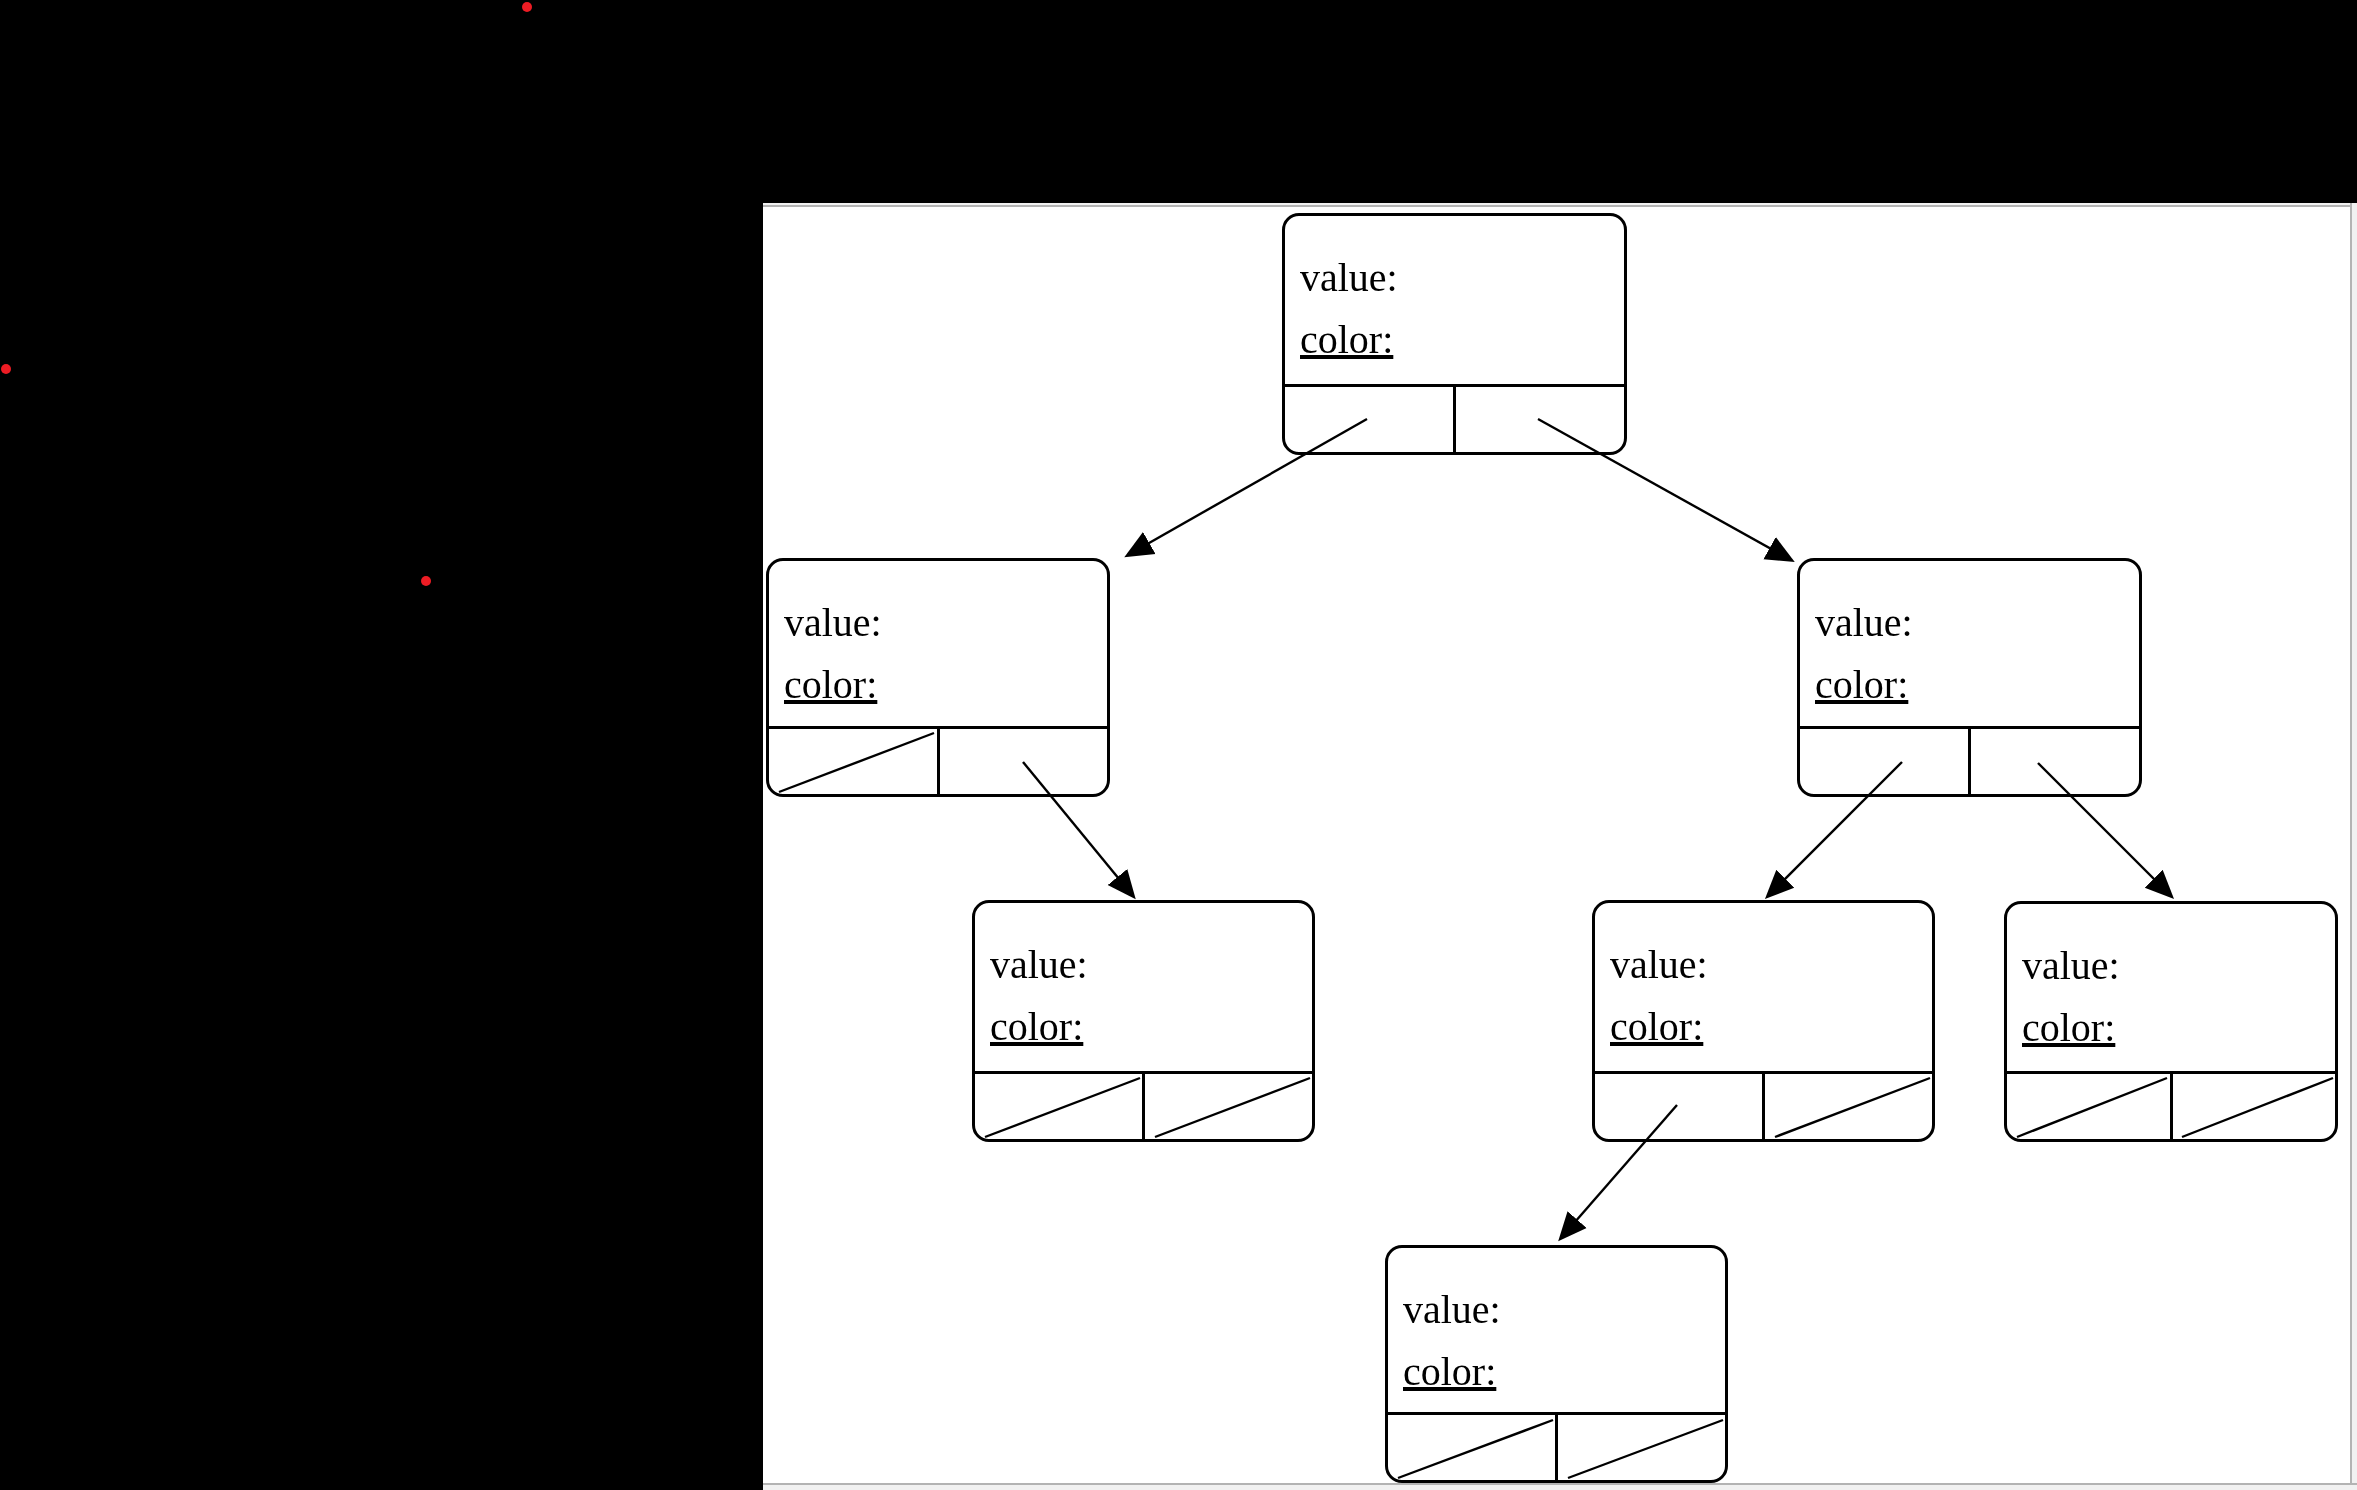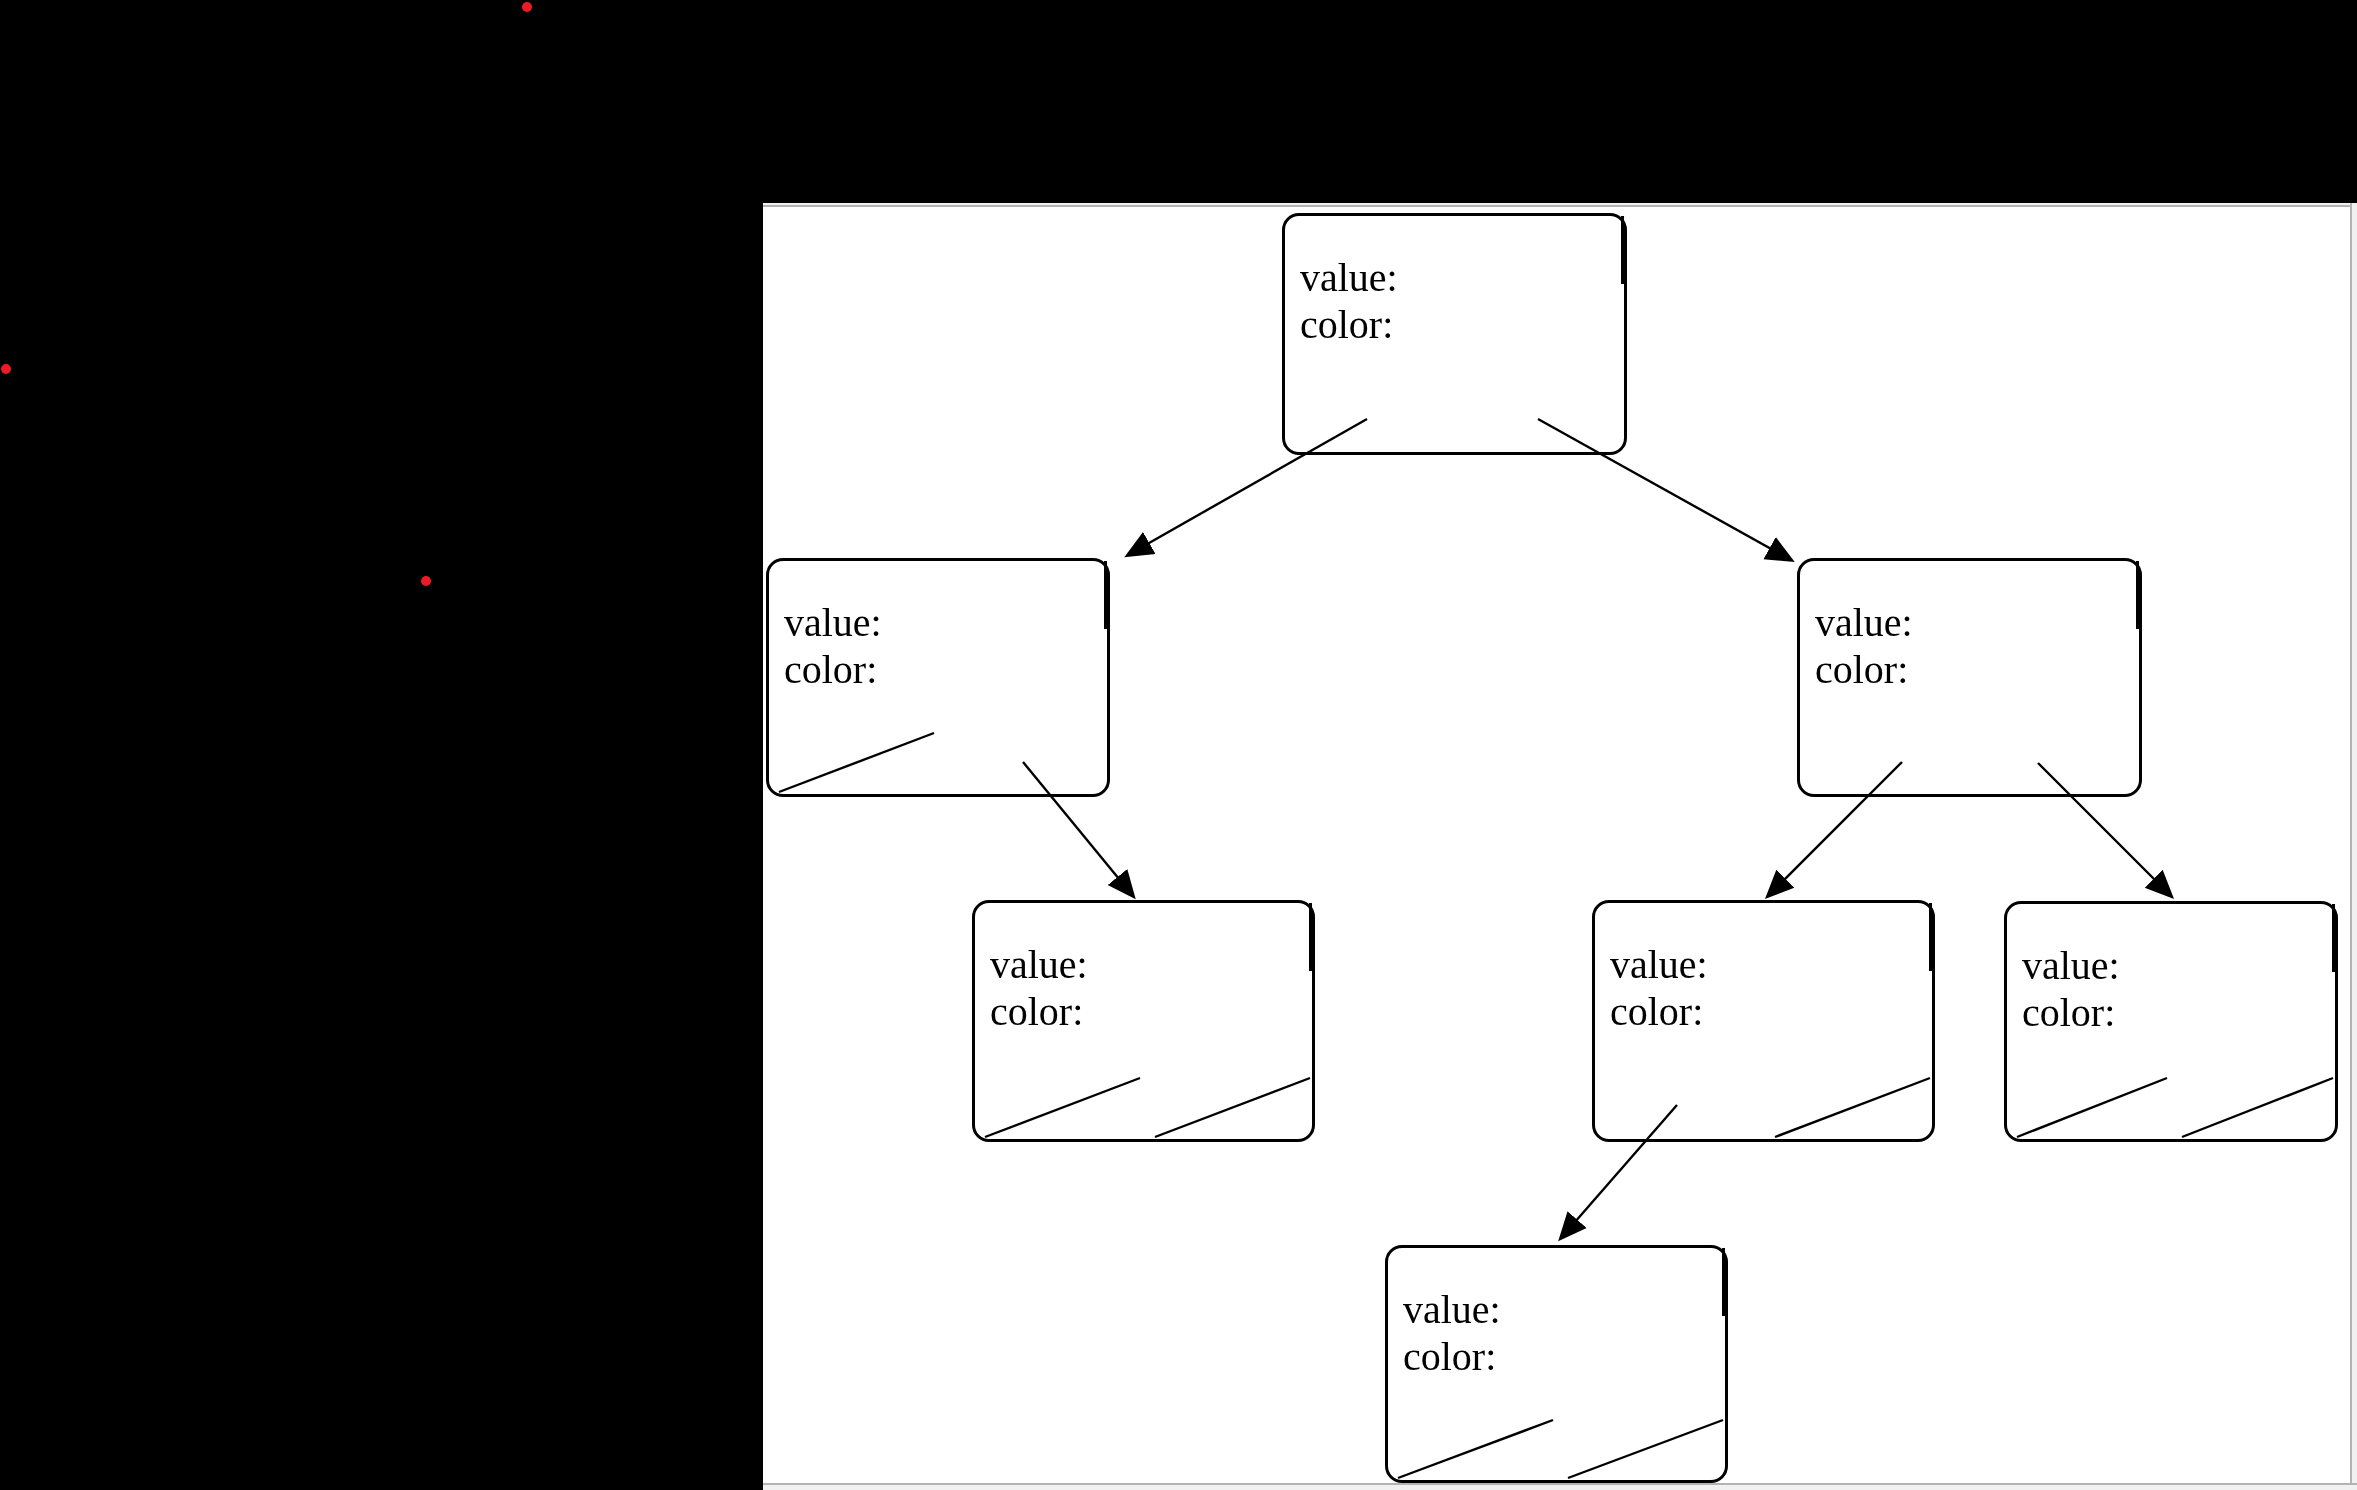--- a/index.html
+++ b/index.html
@@ -33,31 +33,31 @@
     border-top:2px solid #b3b3b3;
   }
   
   .node{
     position:absolute;
     box-sizing:border-box;
     background:#ffffff;
     border:3px solid #000000;
     border-radius:17px;
     display:flex;
-    flex-direction:row;
+    flex-direction:column;
     z-index:2;
   }
   .nbody{ flex:1; position:relative; }
   .nlbl{
     position:absolute; left:15px;
     font-size:40px; line-height:1; color:#000000;
     white-space:nowrap;
   }
   .nlbl.v{ top:42px; }
-  .nlbl.c{ top:89px; }
+  .nlbl.c{ top:104px;text-decoration:underline; }
   .nrow{
     height:65px;
     border-top:3px solid #000000;
     display:flex;
   }
   .ncell{ flex:1; }
   .ncell.r{ border-left:3px solid #000000; }
   
   #overlay{
     position:absolute; left:0; top:0;

